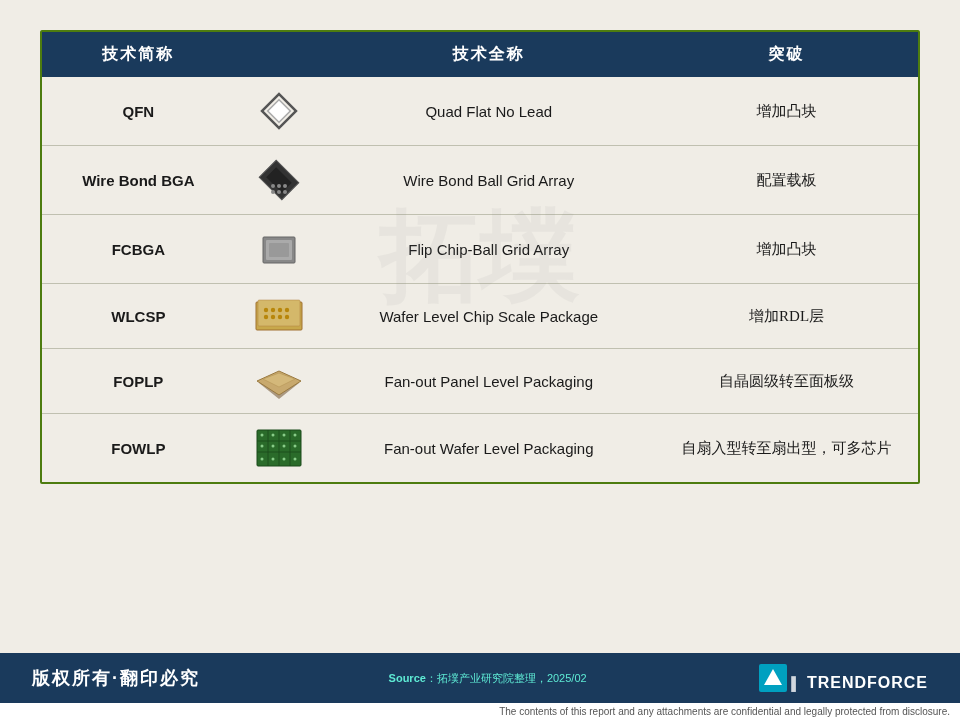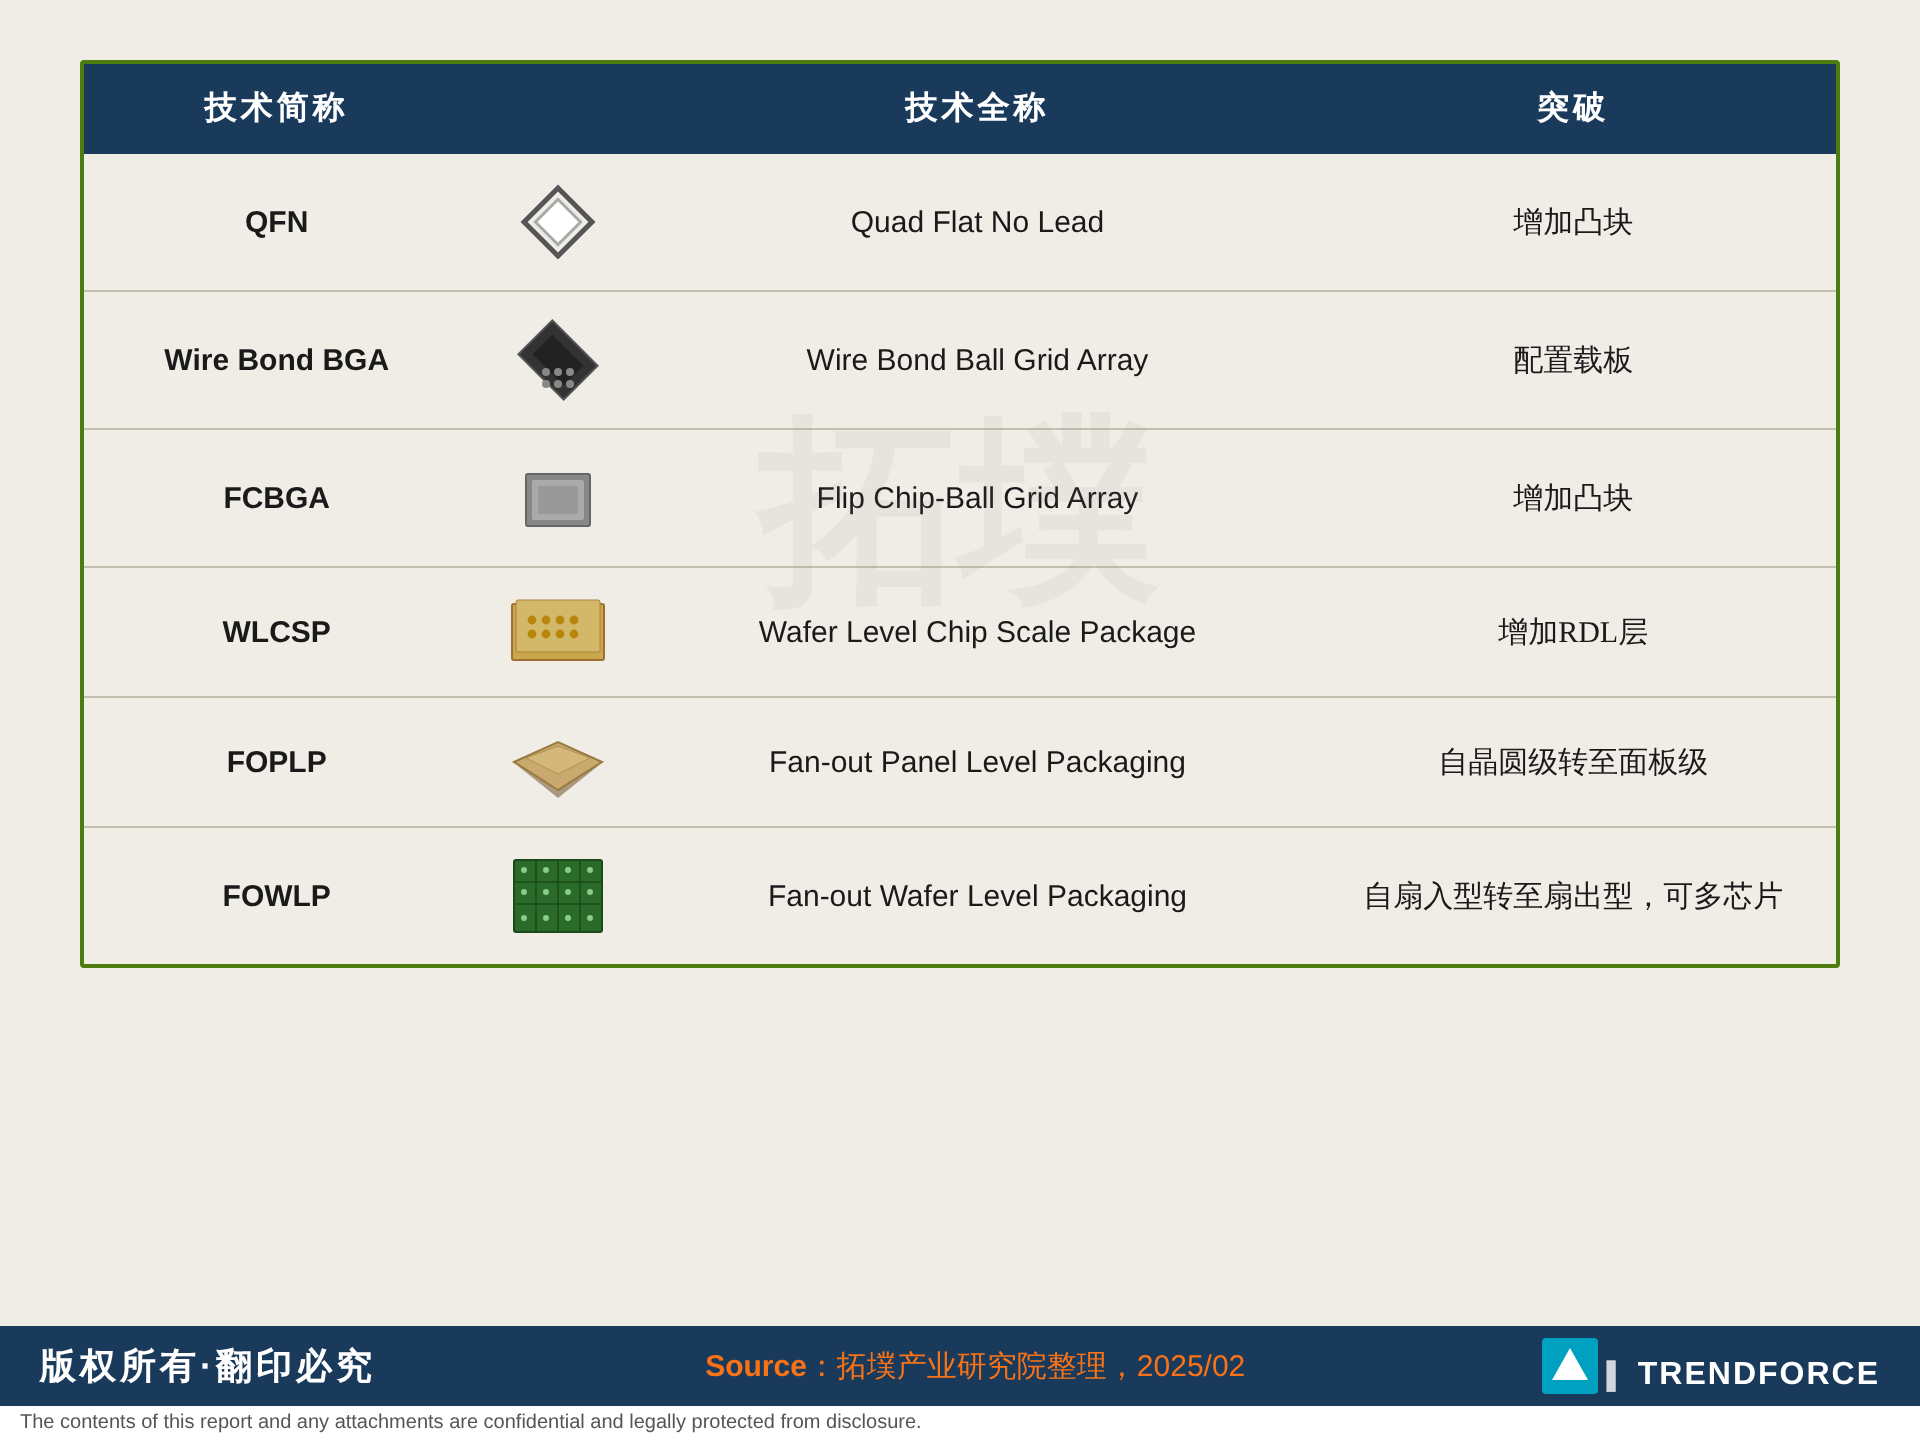--- a/index.html
+++ b/index.html
@@ -113,38 +113,38 @@
       font-weight: bold;
       color: #888;
       pointer-events: none;
       white-space: nowrap;
       z-index: 1;
       font-family: Arial, sans-serif;
     }
 
     .footer {
       background: #1a3a5c;
-      height: 40px;
+      height: 50px;
       display: flex;
       align-items: center;
-      padding: 0 20px;
+      padding: 0 32px;
       justify-content: space-between;
     }
 
     .footer-left {
       color: #ffffff;
       font-size: 18px;
       font-weight: bold;
       font-family: "SimHei", "STHeiti", sans-serif;
       letter-spacing: 2px;
     }
 
     .footer-center {
-      color: #f97316;
-      font-size: 15px;
+      color: #5eead4;
+      font-size: 11px;
       font-family: Arial, sans-serif;
       margin-left: 16px;
     }
 
     .footer-right {
       display: flex;
       align-items: center;
       gap: 6px;
     }
 
@@ -170,21 +170,21 @@
     .logo-text {
       color: #ffffff;
       font-size: 16px;
       font-weight: bold;
       font-family: Arial, sans-serif;
       letter-spacing: 1px;
     }
 
     .disclaimer {
       background: #ffffff;
-      text-align: left;
+      text-align: right;
       font-size: 10px;
       color: #555;
       padding: 3px 10px;
       font-family: Arial, sans-serif;
     }
 
     .source-text {
       font-weight: bold;
       font-family: Arial, sans-serif;
     }

